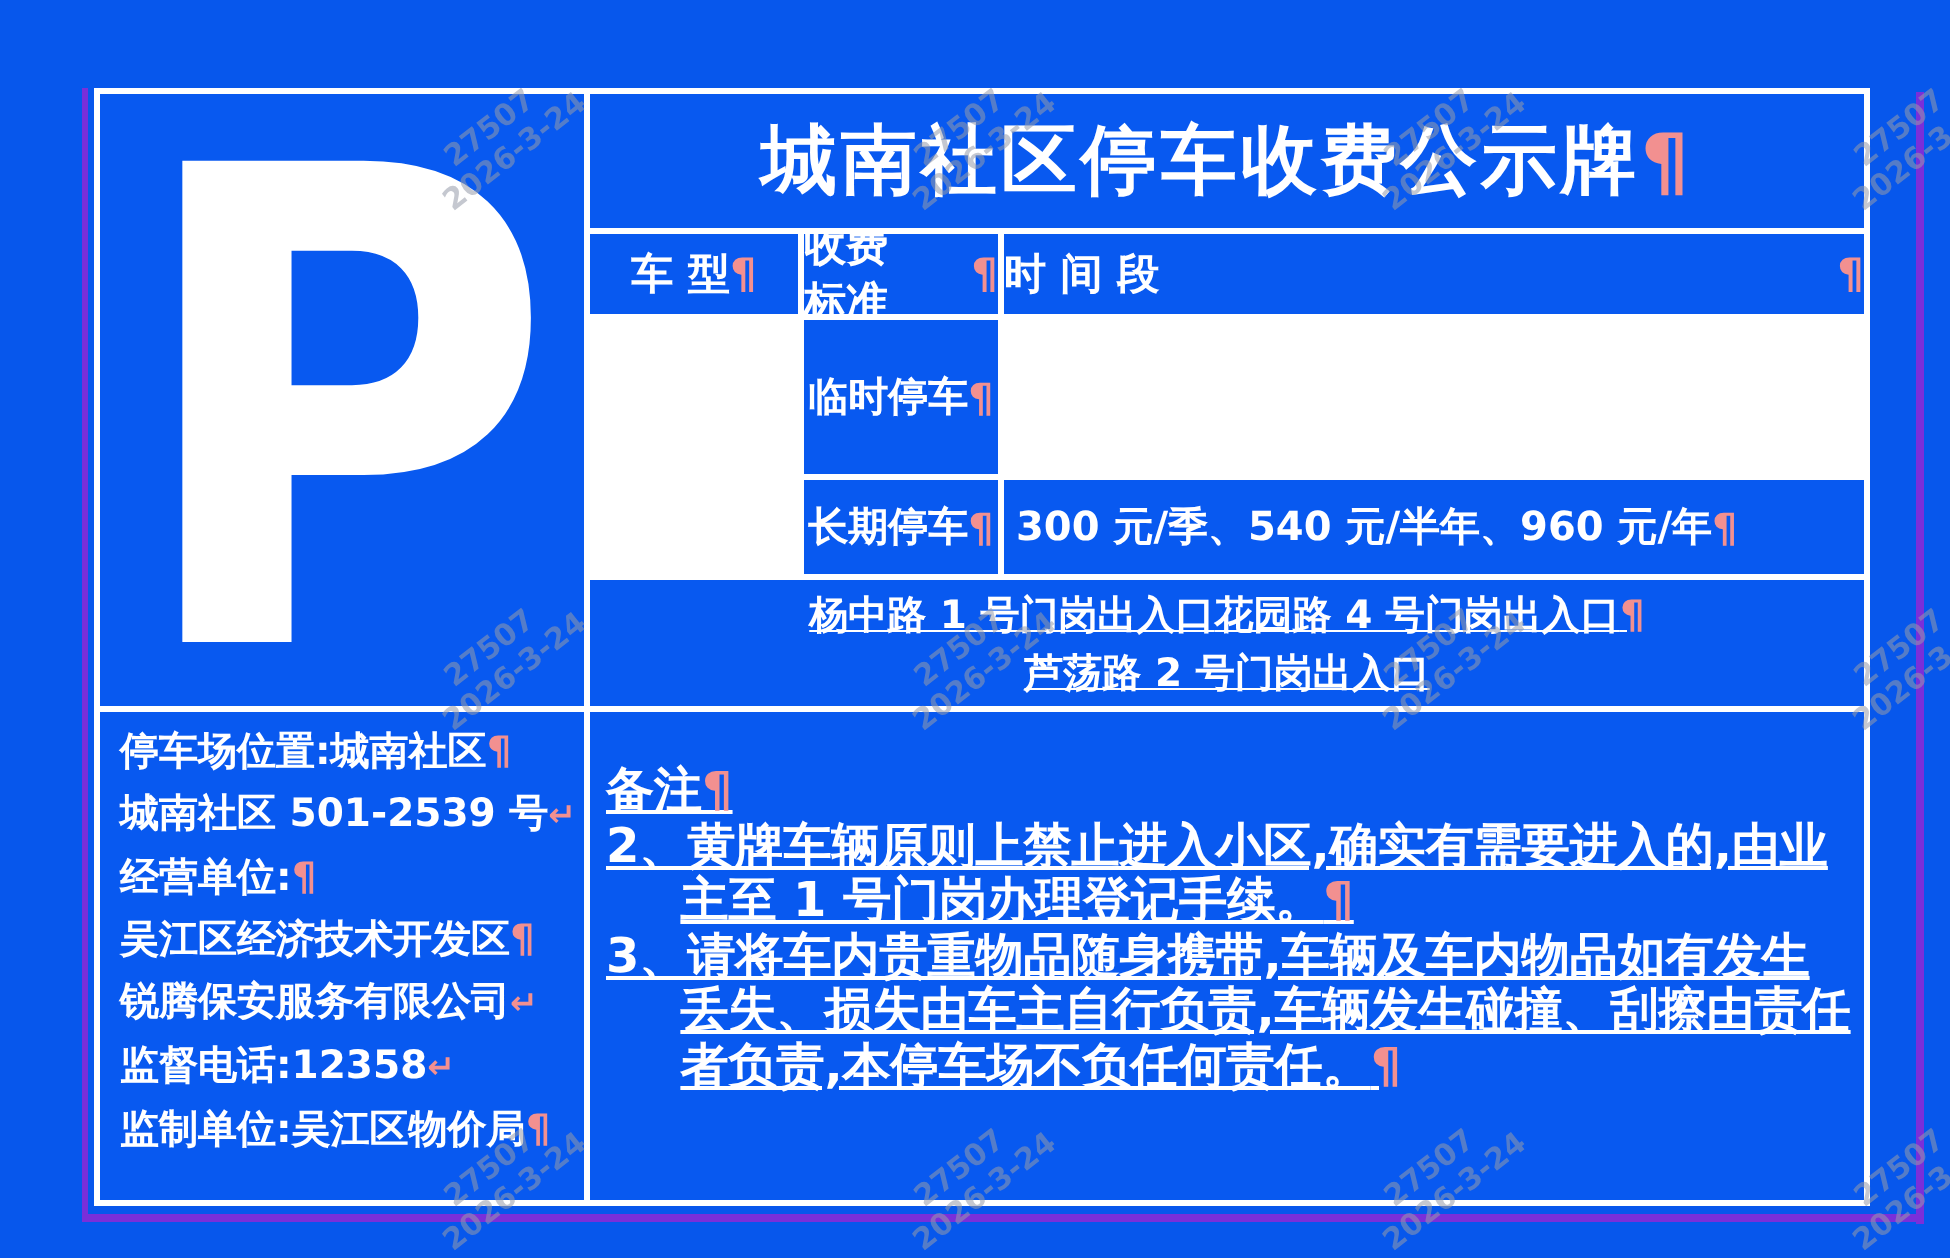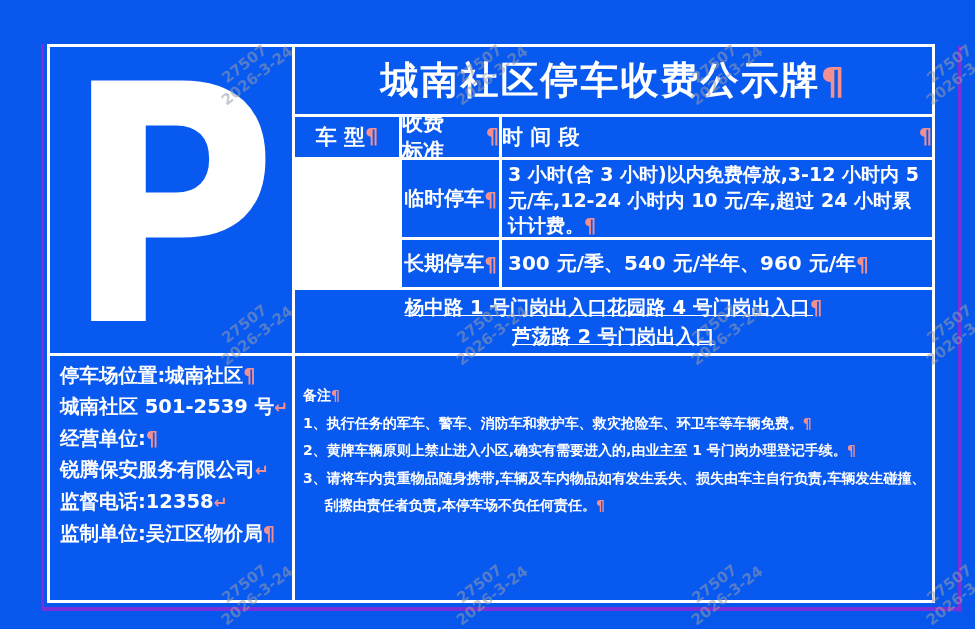--- a/index.html
+++ b/index.html
@@ -35,21 +35,21 @@
   .h-std{grid-column:3;grid-row:2;gap:22px;}
   .h-time{grid-column:4;grid-row:2;justify-content:space-between;}
   .hdr{font-size:21px;}
   .car-cell{grid-column:2;grid-row:3/5;flex-direction:column;font-size:20px;line-height:27px;text-align:center;}
   .temp-label{grid-column:3;grid-row:3;font-size:20px;}
   .temp-text{grid-column:4;grid-row:3;font-size:19px;line-height:25.5px;padding:2px 4px 0 6px;}
   .long-label{grid-column:3;grid-row:4;font-size:20px;}
   .long-text{grid-column:4;grid-row:4;font-size:20px;display:flex;align-items:center;padding-left:6px;}
   .entrance-cell{grid-column:2/5;grid-row:5;flex-direction:column;font-size:19.5px;line-height:29px;}
   .ent-row{display:flex;text-decoration:underline;}
-  .notes-cell{grid-column:2/5;grid-row:6;font-size:14px;line-height:27.5px;padding:26px 6px 0 8px;}
+  .notes-cell{grid-column:2/5;grid-row:6;font-size:24px;line-height:27.5px;padding:26px 6px 0 8px;text-decoration:underline;}
   .note-item{padding-left:1.55em;text-indent:-1.55em;}
   
   .p-box{display:flex;align-items:center;justify-content:center;}
   .p-letter{font-size:330px;line-height:.8;padding-top:14px;transform:scaleX(.88);}
   
   .info-line{font-size:19.5px;line-height:31px;white-space:nowrap;}
   
   .mark{color:#f29090;font-weight:bold;}
   .mark.small{font-size:.85em;}
   
@@ -92,23 +92,20 @@
     <div class="cell center hdr h-time">
       <span>时 间 段</span>
         <span class="mark">¶</span>
     </div>
 
 
     <div class="cell center temp-label">
       <span>临时停车</span>
         <span class="mark">¶</span>
     </div>
-    <div class="cell temp-text">
-      <span>3 小时(含 3 小时)以内免费停放,3-12 小时内 5 元/车,12-24 小时内 10 元/车,超过 24 小时累计计费。</span><span class="mark">¶</span>
-    </div>
 
     <div class="cell center long-label">
       <span>长期停车</span>
         <span class="mark">¶</span>
     </div>
     <div class="cell long-text">
       <span>300 元/季、540 元/半年、960 元/年</span>
         <span class="mark">¶</span>
     </div>
 
@@ -119,28 +116,28 @@
       </div>
       <div class="ent-row">
         <span>芦荡路 2 号门岗出入口</span>
       </div>
     </div>
 
     <div class="cell info-cell">
       <div class="info-line"><span>停车场位置:城南社区</span><span class="mark">¶</span></div>
       <div class="info-line"><span>城南社区 501-2539 号</span><span class="mark small">↵</span></div>
       <div class="info-line"><span>经营单位:</span><span class="mark">¶</span></div>
+      <div class="info-line"><span>吴江区经济技术开发区</span><span class="mark">¶</span></div>
       <div class="info-line"><span>锐腾保安服务有限公司</span><span class="mark small">↵</span></div>
       <div class="info-line"><span>监督电话:12358</span><span class="mark small">↵</span></div>
       <div class="info-line"><span>监制单位:吴江区物价局</span><span class="mark">¶</span></div>
     </div>
 
     <div class="cell notes-cell">
       <div><span>备注</span><span class="mark">¶</span></div>
-      <div class="note-item"><span>1、执行任务的军车、警车、消防车和救护车、救灾抢险车、环卫车等车辆免费。</span><span class="mark">¶</span></div>
       <div class="note-item"><span>2、黄牌车辆原则上禁止进入小区,确实有需要进入的,由业主至 1 号门岗办理登记手续。</span><span class="mark">¶</span></div>
       <div class="note-item"><span>3、请将车内贵重物品随身携带,车辆及车内物品如有发生丢失、损失由车主自行负责,车辆发生碰撞、刮擦由责任者负责,本停车场不负任何责任。</span><span class="mark">¶</span></div>
 
     </div>
 
   </div>
 
   <div class="wm-layer">
       <div class="wm" style="left: 222px; top: 48px;"><span>27507</span><span class="l2">2026-3-24</span></div>
       <div class="wm" style="left: 457px; top: 48px;"><span>27507</span><span class="l2">2026-3-24</span></div>

